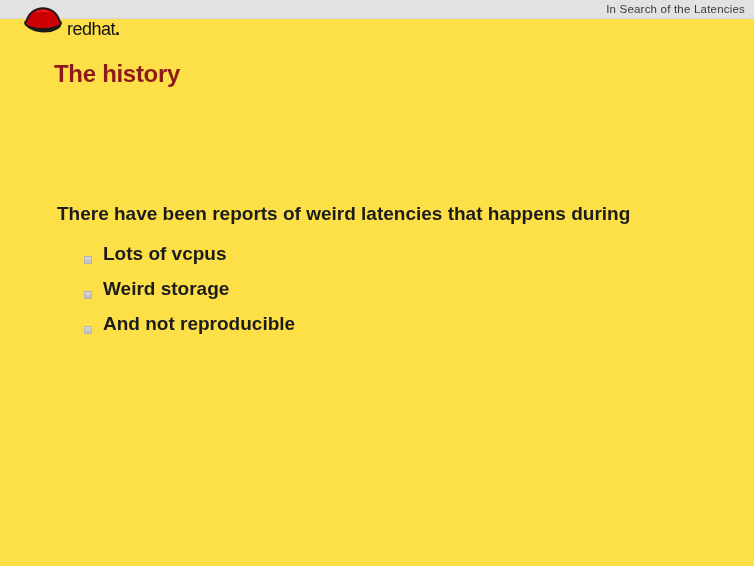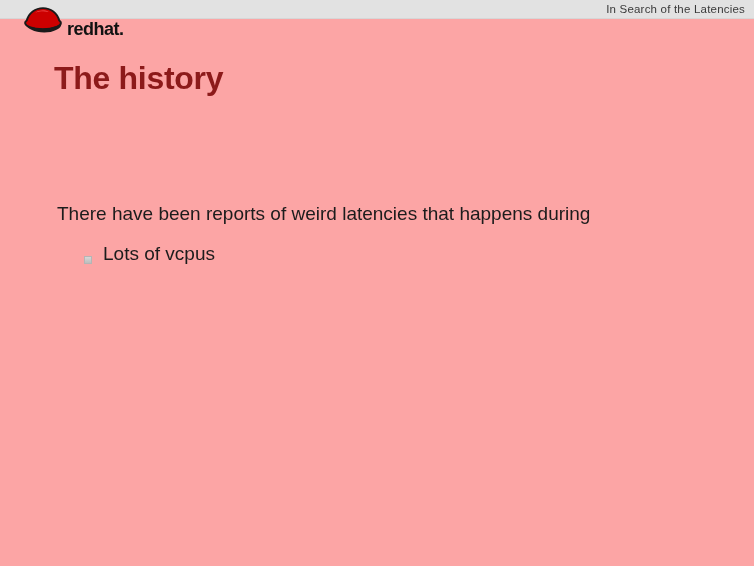--- a/index.html
+++ b/index.html
@@ -1,21 +1,21 @@
 <!DOCTYPE html>
 <html><head>
 <meta charset="utf-8">
 <style>
   * { margin: 0; padding: 0; box-sizing: border-box; }
   html, body { background: #888; }
   .slide {
     position: relative;
     width: 754px;
     height: 566px;
-    background: #fca5a5;
+    background: #fde047;
     font-family: "Liberation Sans", "DejaVu Sans", sans-serif;
     overflow: hidden;
     margin: 0 auto;
   }
   
   .header-bar {
     position: absolute;
     top: 0; left: 0;
     width: 754px;
     height: 19px;
@@ -41,40 +41,41 @@
   .logo .hat { display: block; }
   .logo .wordmark {
     margin-left: 3px;
     margin-bottom: 2px;
     font-size: 18px;
     color: #111;
     letter-spacing: -0.5px;
     line-height: 1;
     white-space: nowrap;
   }
-  .logo .word-bold { font-weight: 700; margin-top: 47px; }
-  .logo .word-light { font-weight: 700; }
+  .logo .word-bold { font-weight: 400; margin-top: 47px; }
+  .logo .word-light { font-weight: 400; }
   .logo .word-period { font-weight: 800; }
   
   .slide-title {
     position: absolute;
     left: 54px;
     top: 60px;
-    font-size: 32px;
+    font-size: 24px;
     font-weight: bold;
     color: #8c1a1a;
     letter-spacing: -0.3px;
   }
   
   .body {
     position: absolute;
     left: 57px;
     top: 200px;
     width: 640px;
     color: #1c1c1c;
+    font-weight: bold;
   }
   .paragraph {
     font-size: 19px;
     line-height: 28px;
   }
   .bullet-list {
     list-style: none;
     margin-top: 16px;
   }
   .bullet-list li {
@@ -118,16 +119,24 @@
   <div class="body">
     <div class="paragraph">
       <div>There have been reports of weird latencies that happens during</div>
     </div>
 
     <ul class="bullet-list">
       <li>
         <span class="bullet-square"></span>
         <span>Lots of vcpus</span>
       </li>
+      <li>
+        <span class="bullet-square"></span>
+        <span>Weird storage</span>
+      </li>
+      <li>
+        <span class="bullet-square"></span>
+        <span>And not reproducible</span>
+      </li>
     </ul>
   </div>
 
 </div>
 
 </body></html>

